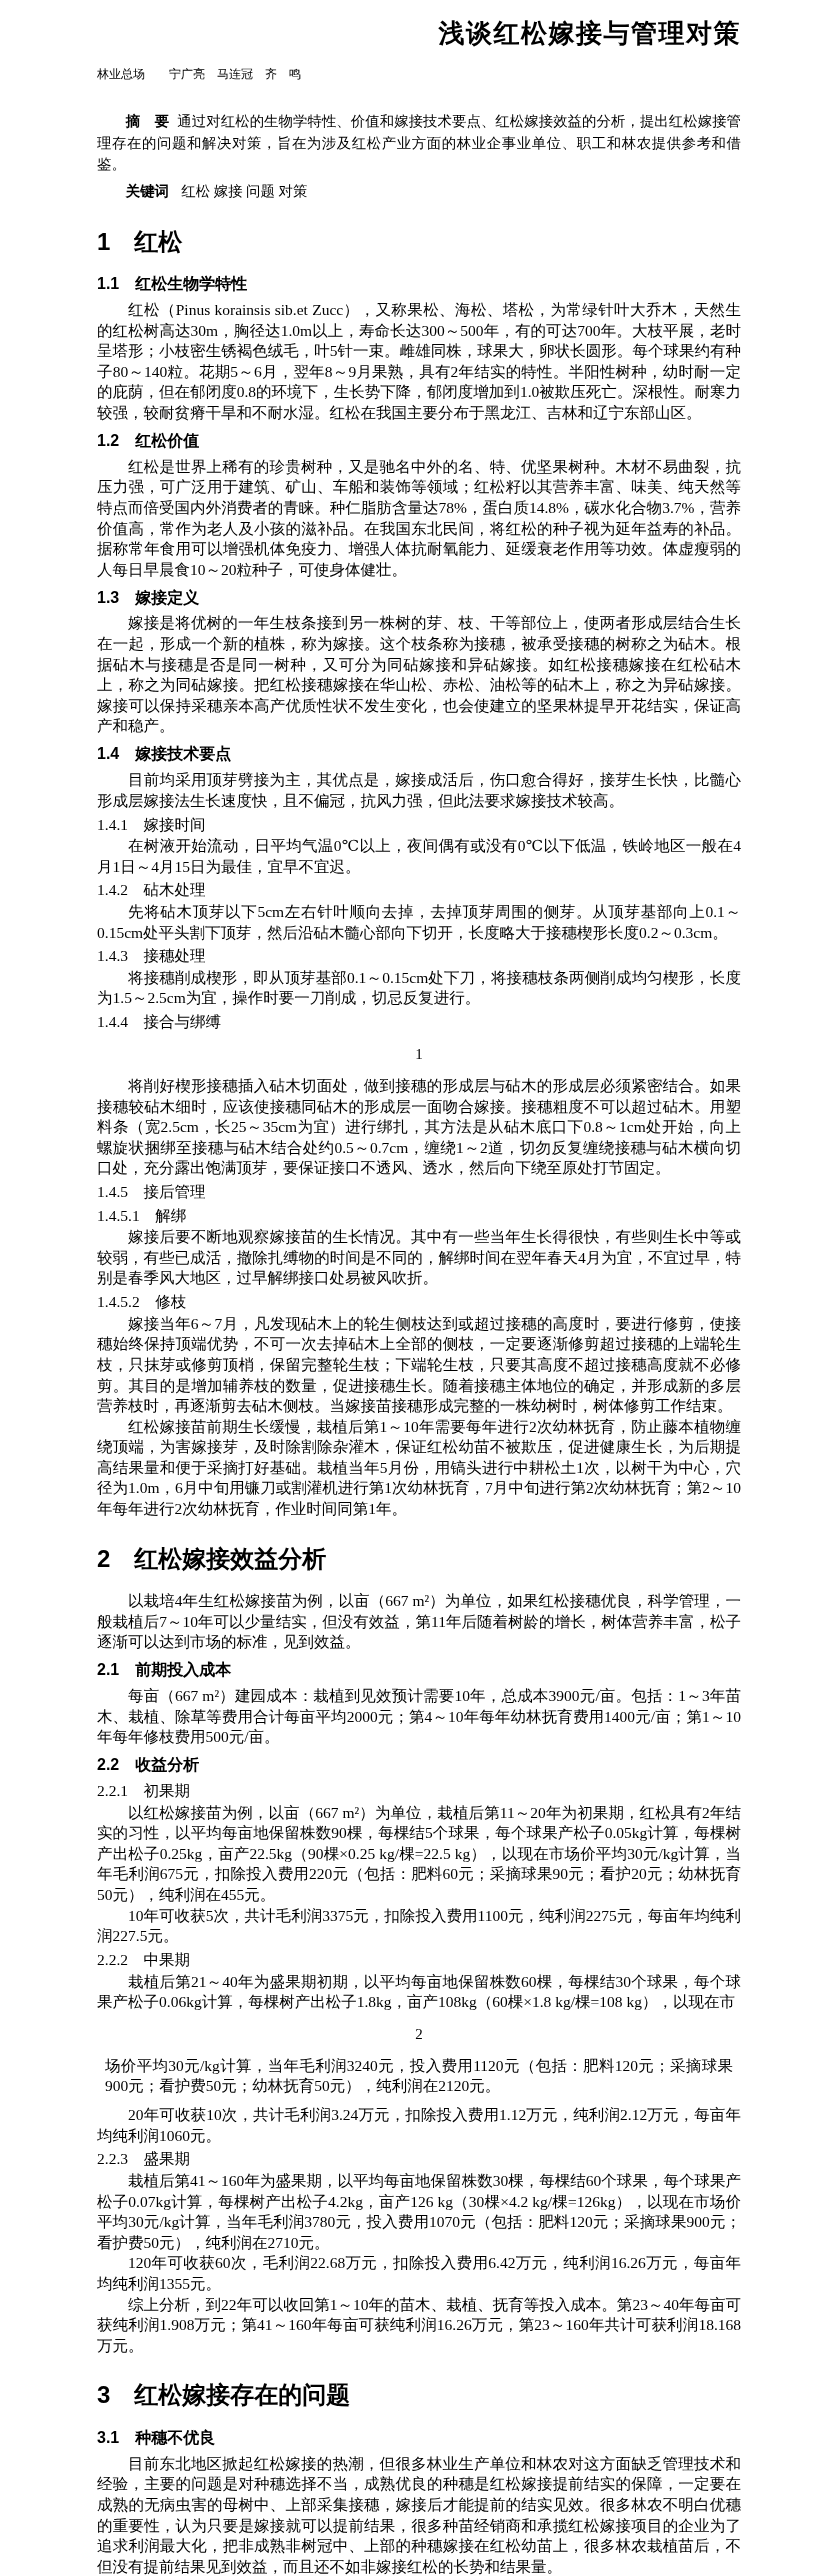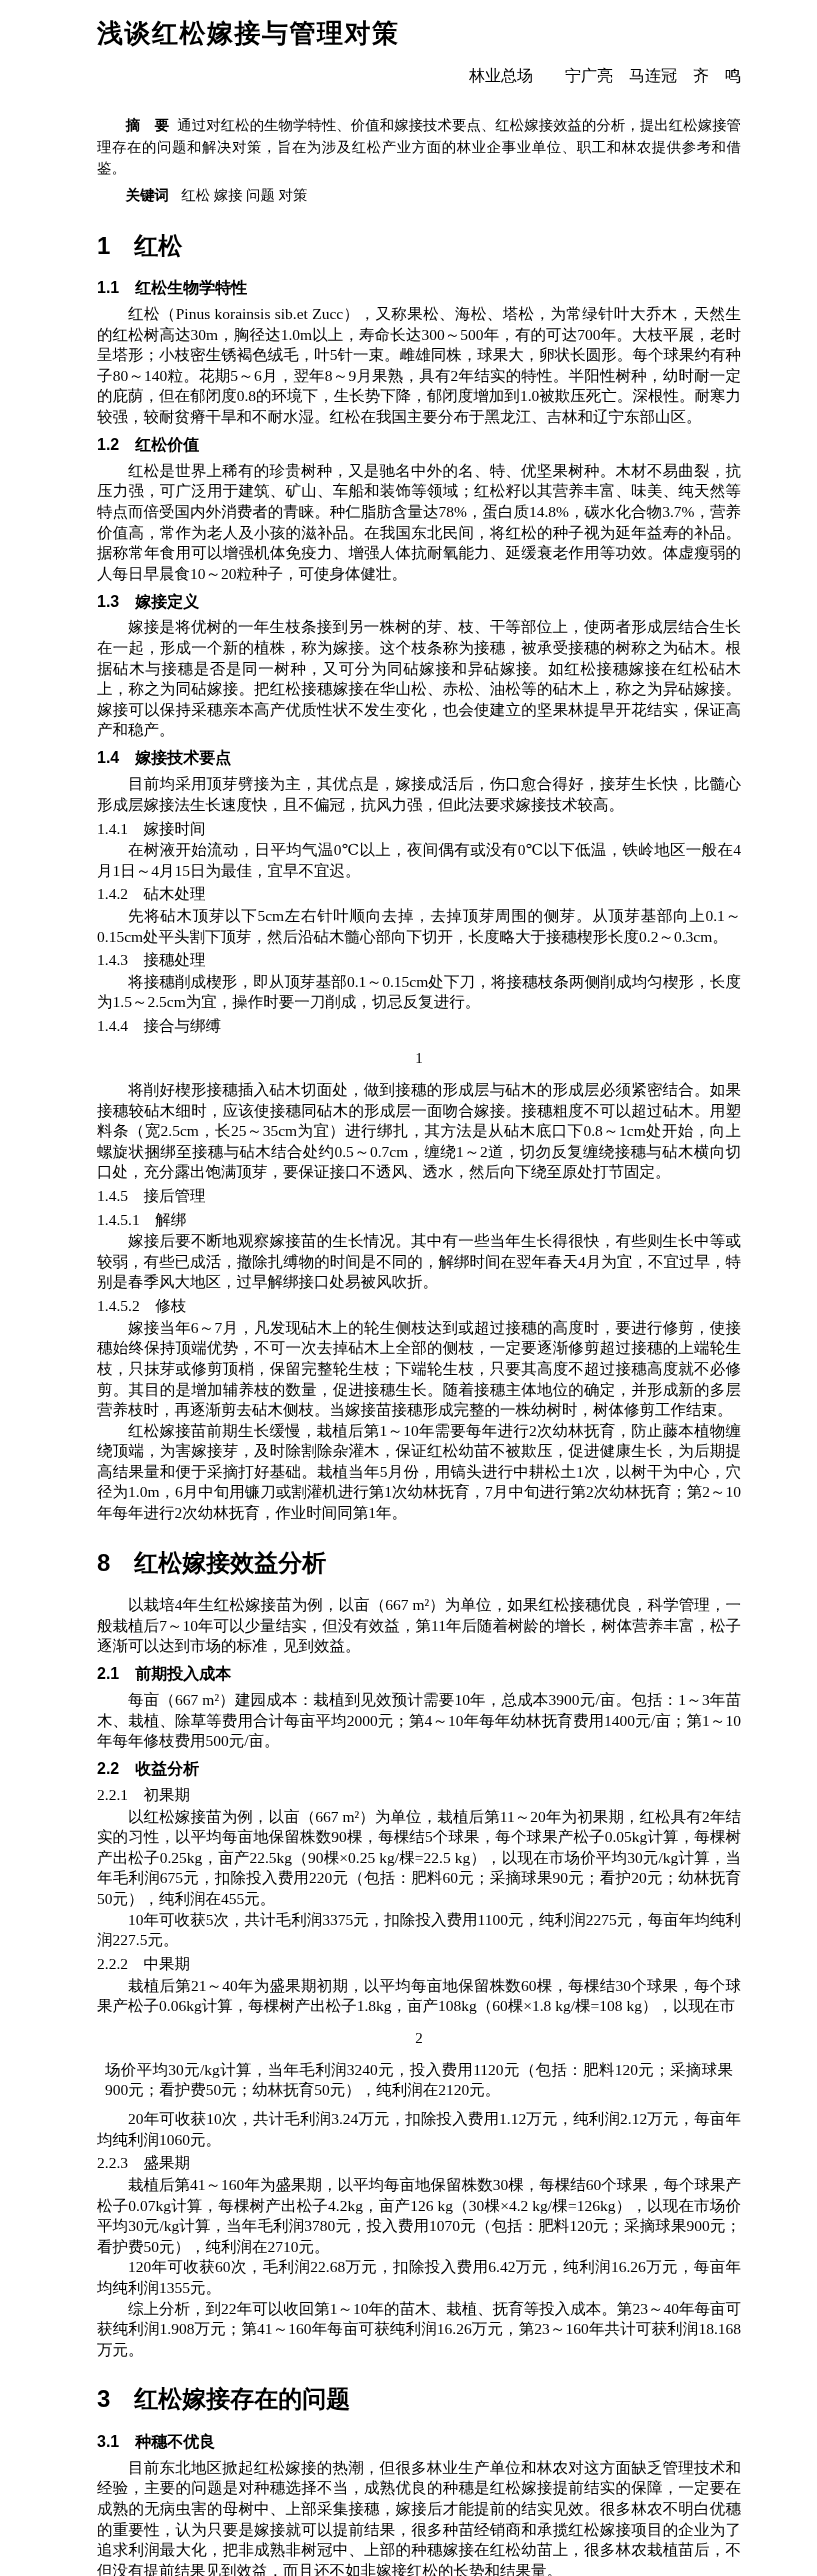--- a/index.html
+++ b/index.html
@@ -1,20 +1,20 @@
 <!DOCTYPE html>
 <html style="font-size:8.2px"><head>
 <meta charset="utf-8">
 <style>
   html,body{margin:0;padding:0;background:#ffffff;}
   body{width:818px;color:#000;font-family:"Liberation Serif","DejaVu Serif",serif;}
   .page{padding:13.4px 77px 31px 97px;min-height:3465px;box-sizing:border-box;}
   .title{font-family:"Liberation Sans","DejaVu Sans",sans-serif;font-weight:bold;
-         font-size:26px;line-height:1.15;text-align:left;margin:5.2px 0 17.5px;letter-spacing:1.5px;}
-  .authors{font-size:16px;text-align:right;margin:9px 0 28px;}
+         font-size:26px;line-height:1.15;text-align:right;margin:5.2px 0 17.5px;letter-spacing:1.5px;}
+  .authors{font-size:12px;text-align:left;margin:9px 0 28px;}
   .abstract,.keywords{font-size:14.4px;line-height:21.6px;text-align:justify;text-indent:2em;margin:0 0 5.2px;}
   .lbl{font-family:"Liberation Sans","DejaVu Sans",sans-serif;font-weight:bold;padding-right:8.2px;}
   .keywords .lbl{padding-right:12.4px;}
   .blk{margin:0;}
   .h1{font-family:"Liberation Sans","DejaVu Sans",sans-serif;font-weight:bold;
       font-size:24px;line-height:1.25;margin:24px 0 17.5px;}
   .h2{font-family:"Liberation Sans","DejaVu Sans",sans-serif;font-weight:bold;
       font-size:16px;line-height:1.3;margin:7.2px 0 5.2px;}
   .h3{font-size:15.5px;line-height:20.6px;margin:3.1px 0 1px;}
   .p{font-size:15.5px;line-height:20.6px;text-align:justify;text-indent:2em;margin:0;}
@@ -54,21 +54,21 @@
       <div class="blk p">将接穗削成楔形，即从顶芽基部0.1～0.15cm处下刀，将接穗枝条两侧削成均匀楔形，长度为1.5～2.5cm为宜，操作时要一刀削成，切忌反复进行。</div>
       <div class="blk h3">1.4.4　接合与绑缚</div>
       <div class="blk pagenum">1</div>
       <div class="blk p">将削好楔形接穗插入砧木切面处，做到接穗的形成层与砧木的形成层必须紧密结合。如果接穗较砧木细时，应该使接穗同砧木的形成层一面吻合嫁接。接穗粗度不可以超过砧木。用塑料条（宽2.5cm，长25～35cm为宜）进行绑扎，其方法是从砧木底口下0.8～1cm处开始，向上螺旋状捆绑至接穗与砧木结合处约0.5～0.7cm，缠绕1～2道，切勿反复缠绕接穗与砧木横向切口处，充分露出饱满顶芽，要保证接口不透风、透水，然后向下绕至原处打节固定。</div>
       <div class="blk h3">1.4.5　接后管理</div>
       <div class="blk h3">1.4.5.1　解绑</div>
       <div class="blk p">嫁接后要不断地观察嫁接苗的生长情况。其中有一些当年生长得很快，有些则生长中等或较弱，有些已成活，撤除扎缚物的时间是不同的，解绑时间在翌年春天4月为宜，不宜过早，特别是春季风大地区，过早解绑接口处易被风吹折。</div>
       <div class="blk h3">1.4.5.2　修枝</div>
       <div class="blk p">嫁接当年6～7月，凡发现砧木上的轮生侧枝达到或超过接穗的高度时，要进行修剪，使接穗始终保持顶端优势，不可一次去掉砧木上全部的侧枝，一定要逐渐修剪超过接穗的上端轮生枝，只抹芽或修剪顶梢，保留完整轮生枝；下端轮生枝，只要其高度不超过接穗高度就不必修剪。其目的是增加辅养枝的数量，促进接穗生长。随着接穗主体地位的确定，并形成新的多层营养枝时，再逐渐剪去砧木侧枝。当嫁接苗接穗形成完整的一株幼树时，树体修剪工作结束。</div>
       <div class="blk p">红松嫁接苗前期生长缓慢，栽植后第1～10年需要每年进行2次幼林抚育，防止藤本植物缠绕顶端，为害嫁接芽，及时除割除杂灌木，保证红松幼苗不被欺压，促进健康生长，为后期提高结果量和便于采摘打好基础。栽植当年5月份，用镐头进行中耕松土1次，以树干为中心，穴径为1.0m，6月中旬用镰刀或割灌机进行第1次幼林抚育，7月中旬进行第2次幼林抚育；第2～10年每年进行2次幼林抚育，作业时间同第1年。</div>
-      <div class="blk h1">8　红松嫁接效益分析</div>
+      <div class="blk h1">2　红松嫁接效益分析</div>
       <div class="blk p">以栽培4年生红松嫁接苗为例，以亩（667 m²）为单位，如果红松接穗优良，科学管理，一般栽植后7～10年可以少量结实，但没有效益，第11年后随着树龄的增长，树体营养丰富，松子逐渐可以达到市场的标准，见到效益。</div>
       <div class="blk h2">2.1　前期投入成本</div>
       <div class="blk p">每亩（667 m²）建园成本：栽植到见效预计需要10年，总成本3900元/亩。包括：1～3年苗木、栽植、除草等费用合计每亩平均2000元；第4～10年每年幼林抚育费用1400元/亩；第1～10年每年修枝费用500元/亩。</div>
       <div class="blk h2">2.2　收益分析</div>
       <div class="blk h3">2.2.1　初果期</div>
       <div class="blk p">以红松嫁接苗为例，以亩（667 m²）为单位，栽植后第11～20年为初果期，红松具有2年结实的习性，以平均每亩地保留株数90棵，每棵结5个球果，每个球果产松子0.05kg计算，每棵树产出松子0.25kg，亩产22.5kg（90棵×0.25 kg/棵=22.5 kg），以现在市场价平均30元/kg计算，当年毛利润675元，扣除投入费用220元（包括：肥料60元；采摘球果90元；看护20元；幼林抚育50元），纯利润在455元。</div>
       <div class="blk p">10年可收获5次，共计毛利润3375元，扣除投入费用1100元，纯利润2275元，每亩年均纯利润227.5元。</div>
       <div class="blk h3">2.2.2　中果期</div>
       <div class="blk p">栽植后第21～40年为盛果期初期，以平均每亩地保留株数60棵，每棵结30个球果，每个球果产松子0.06kg计算，每棵树产出松子1.8kg，亩产108kg（60棵×1.8 kg/棵=108 kg），以现在市</div>
       <div class="blk pagenum">2</div>

